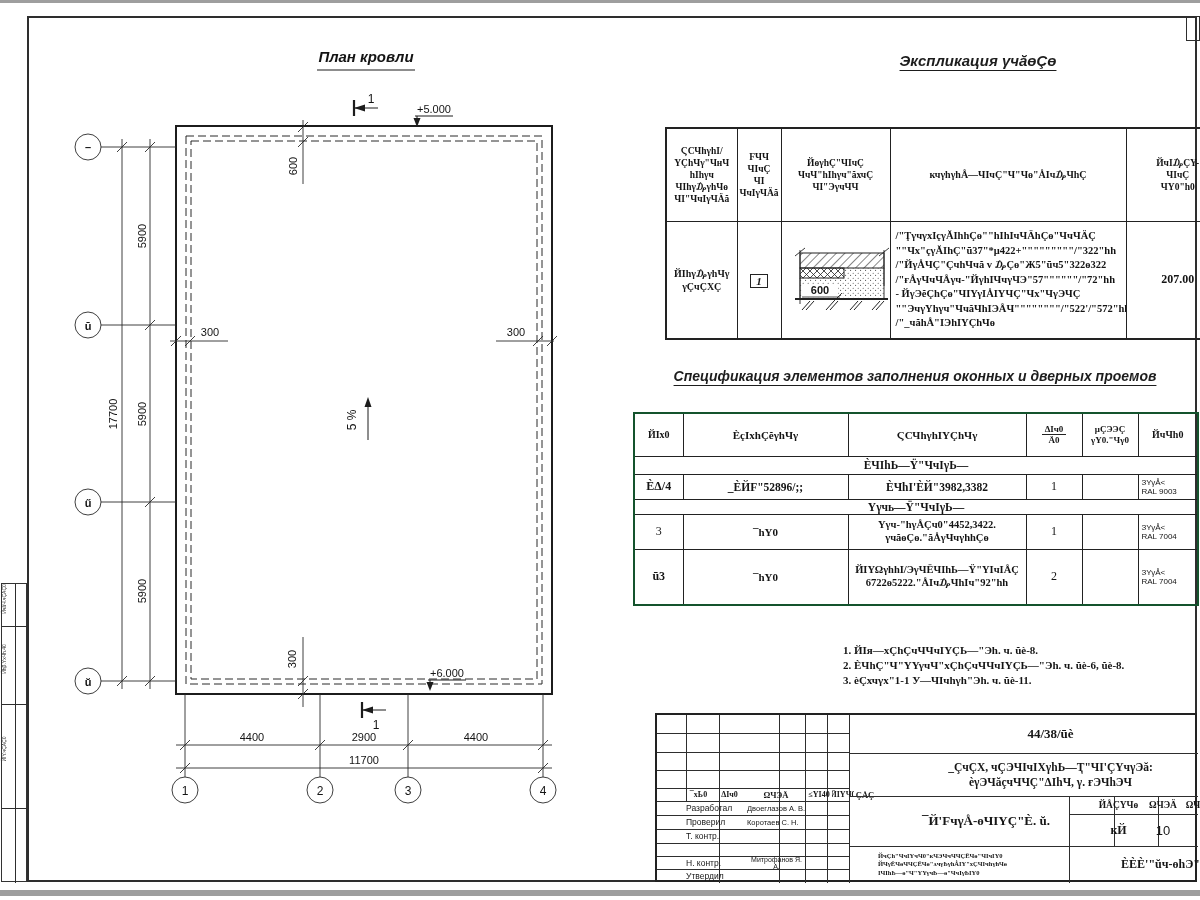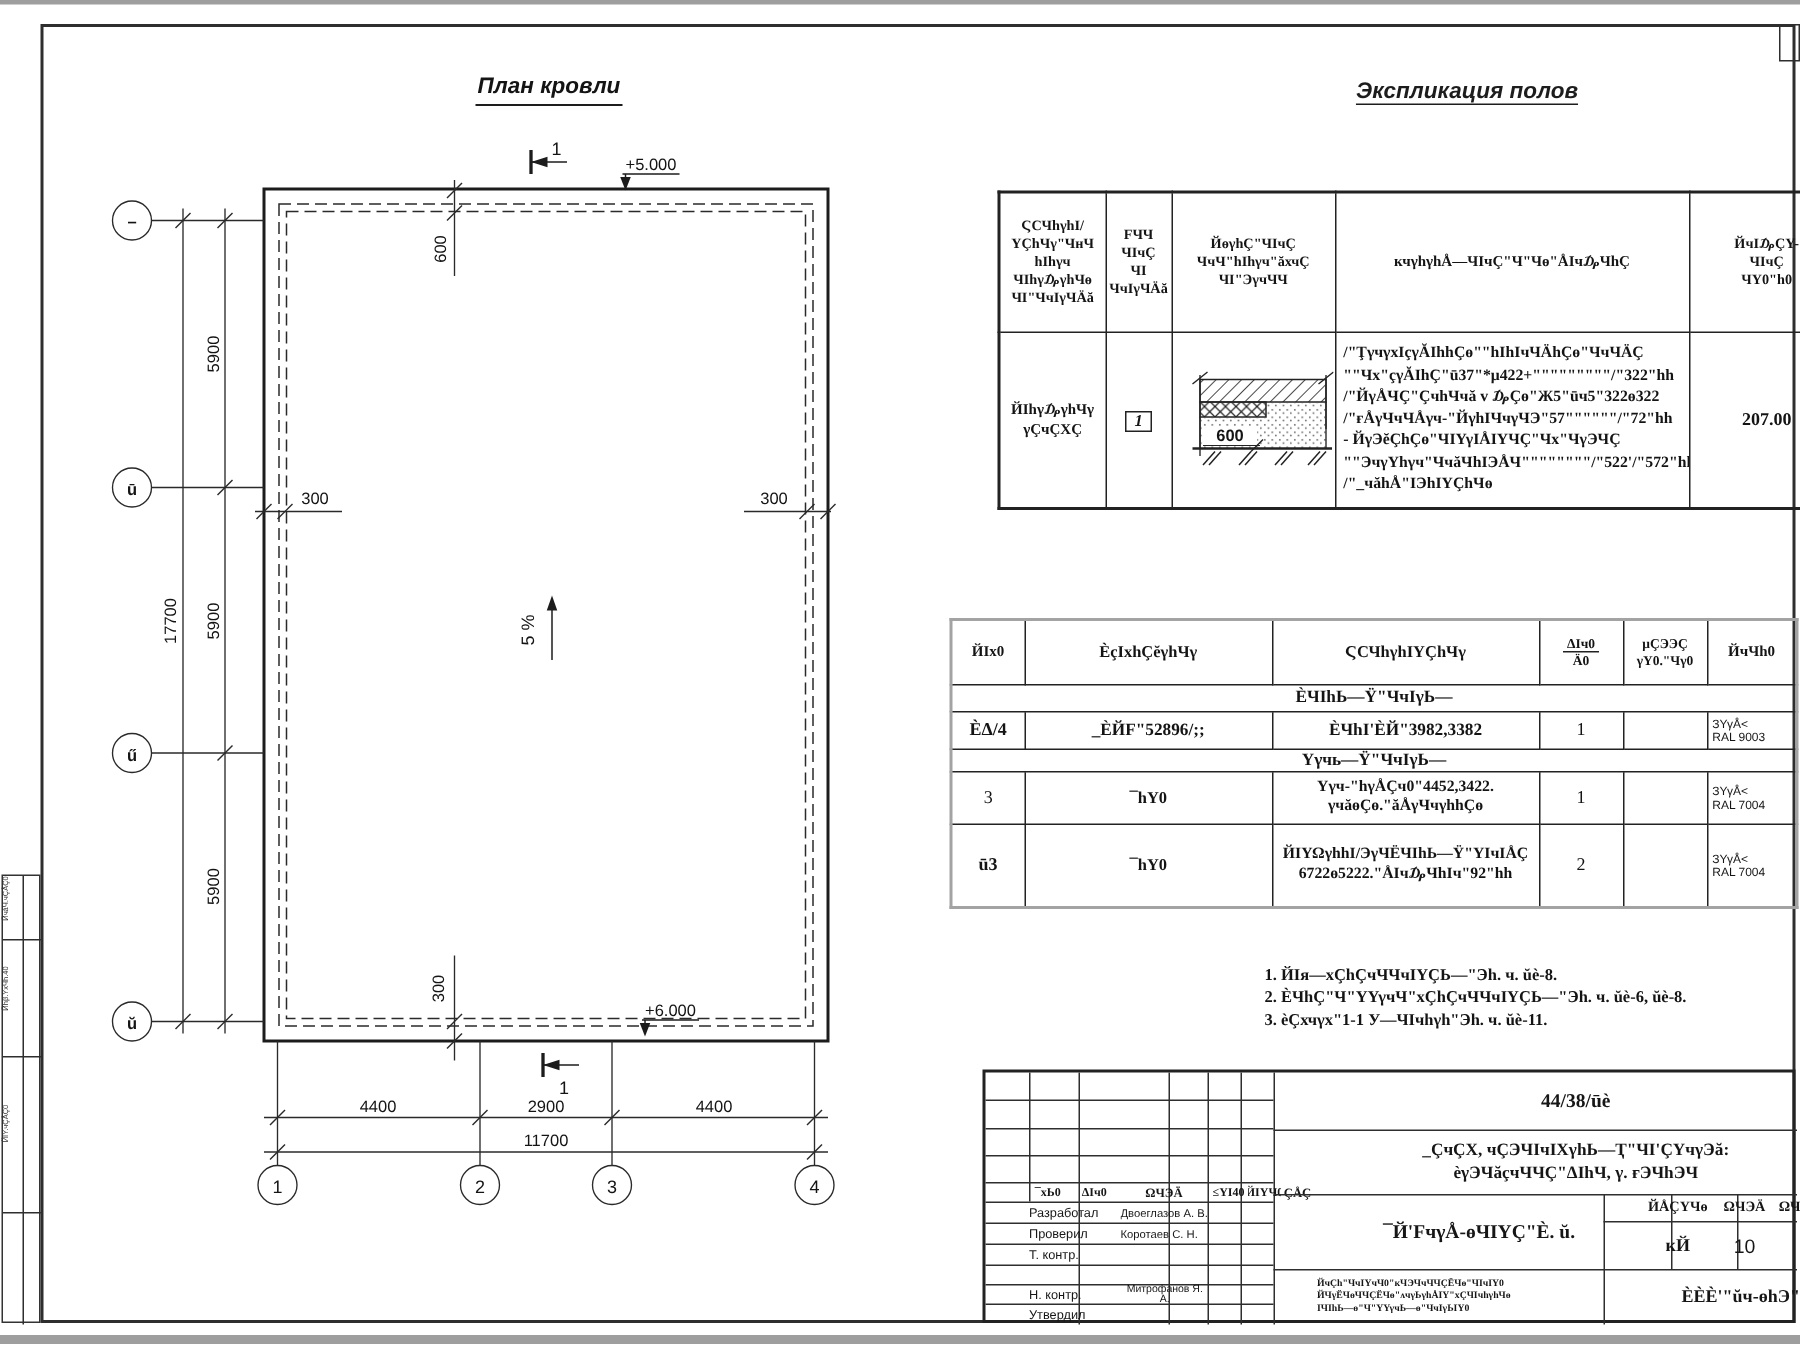--- a/index.html
+++ b/index.html
@@ -155,21 +155,21 @@
     <text x="252" y="741" text-anchor="middle" font-size="11">4400</text>
     <text x="364" y="741" text-anchor="middle" font-size="11">2900</text>
     <text x="476" y="741" text-anchor="middle" font-size="11">4400</text>
     <text x="364" y="764" text-anchor="middle" font-size="11">11700</text>
     <text x="185" y="795" text-anchor="middle" font-size="12">1</text>
     <text x="320" y="795" text-anchor="middle" font-size="12">2</text>
     <text x="408" y="795" text-anchor="middle" font-size="12">3</text>
     <text x="543" y="795" text-anchor="middle" font-size="12">4</text>
   </svg>
 
-  <div class="sec-title" style="left:858px;top:52px;width:240px;">Экспликация полов</div>
+  <div class="sec-title" style="left:858px;top:52px;width:240px;">Экспликация γчăөÇө</div>
 
   <table class="gtbl" style="left:665px;top:127px;width:564px;border:2px solid #222;">
     <colgroup>
         <col style="width:71px">
         <col style="width:44px">
         <col style="width:109px">
         <col style="width:236px">
         <col style="width:104px">
       </colgroup>
     <tbody>
@@ -243,22 +243,23 @@
 /"ЙγÅЧÇ"ÇчhЧчă v ₯Çө"Ж5"ūч5"322ө322
 /"ғÅγЧчЧÅγч-"ЙγhIЧчγЧЭ"57""""""/"72"hh
 - ЙγЭĕÇhÇө"ЧIΥγIÅIΥЧÇ"Чх"ЧγЭЧÇ
 ""ЭчγΥhγч"ЧчăЧhIЭÅЧ""""""""/"522'/"572"hh
 /"_чăhÅ"IЭhIΥÇhЧө</td>
       <td style="font-size:12px;">207.00</td>
     </tr>
   </tbody>
     </table>
 
-
-  <table class="gtbl" style="left:633px;top:412px;width:564px;border:2px solid #a3a3a3;">
+  <div class="sec-title" style="left:660px;top:368px;width:510px;font-size:14px;">Спецификация элементов заполнения оконных и дверных проемов</div>
+
+  <table class="gtbl" style="left:633px;top:412px;width:564px;border:2px solid #14532d;">
     <colgroup>
         <col style="width:49px">
         <col style="width:165px">
         <col style="width:178px">
         <col style="width:56px">
         <col style="width:56px">
         <col style="width:60px">
       </colgroup>
     <tbody>
         <tr style="height:43px;">

